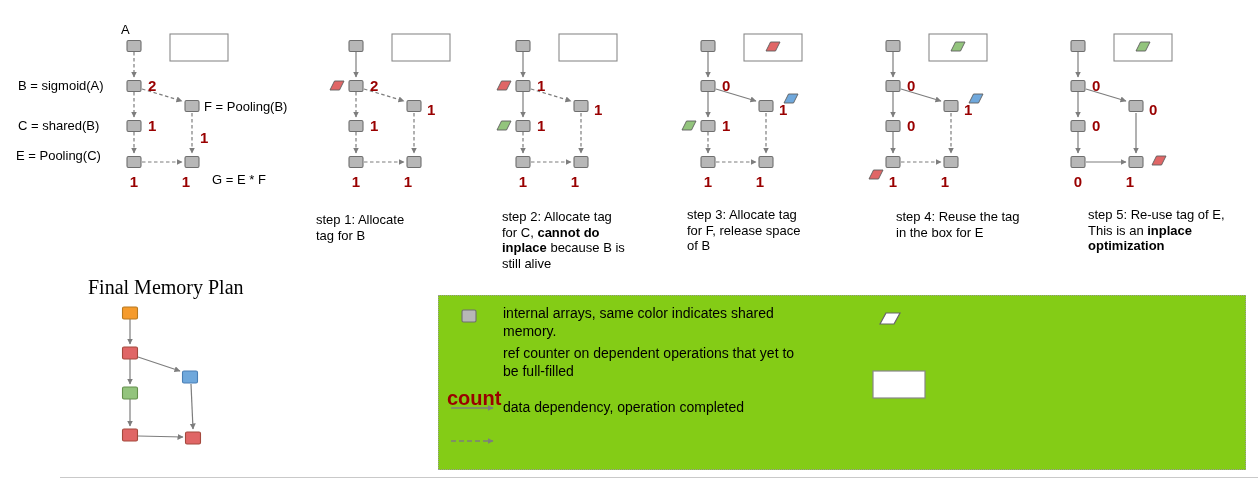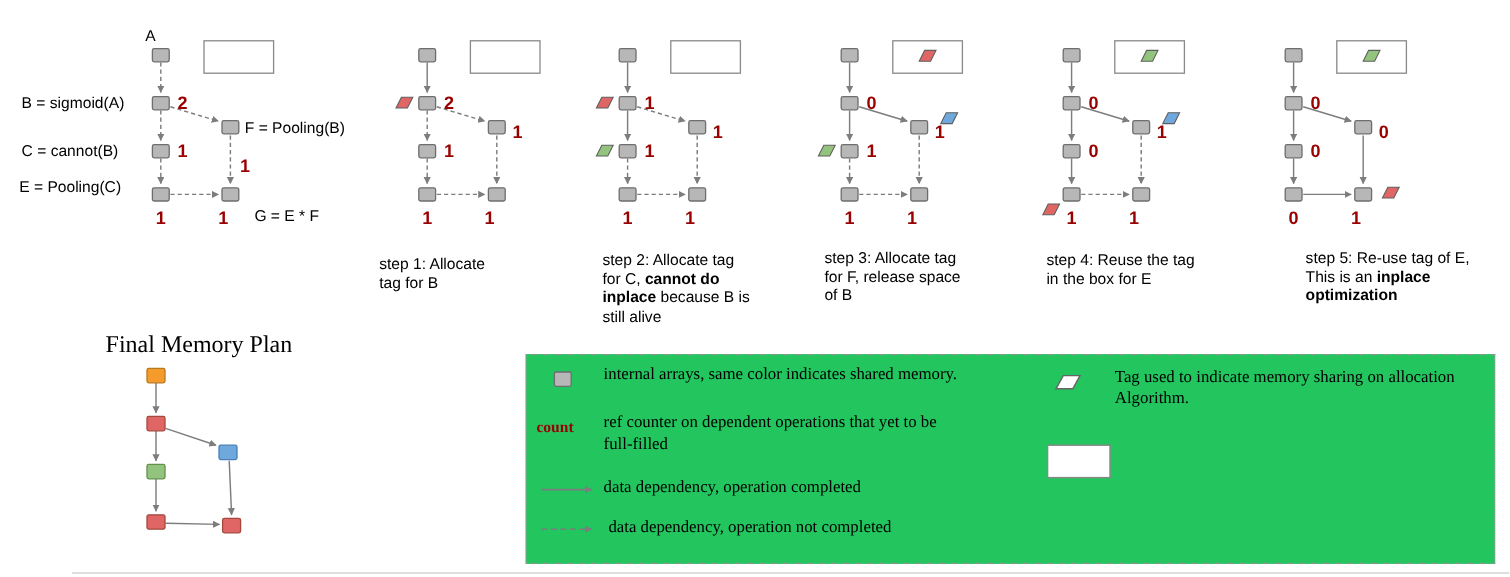--- a/index.html
+++ b/index.html
@@ -5,23 +5,23 @@
   * { margin:0; padding:0; box-sizing:border-box; }
   html,body { background:#fff; }
   #root { position:relative; width:1258px; height:481px; background:#fff;
           font-family:"Liberation Sans", sans-serif; color:#000; overflow:hidden; }
   .abs { position:absolute; }
   .graph-svg { position:absolute; top:30px; }
   svg text { font-family:"Liberation Sans", sans-serif; }
   .node-label { position:absolute; font-size:13px; white-space:nowrap; }
   .caption { position:absolute; font-size:13px; line-height:1.2; white-space:pre-line; }
   .fmp-title { position:absolute; font-size:20px;font-family:Liberation Serif, serif; }
-  .legend-box { position:absolute; border:1.5px dotted #9a9a9a; background:#22c55e;font-family:Liberation Serif, serif; }
+  .legend-box { position:absolute; border:1.5px dotted #9a9a9a; background:#84cc16; }
   .legend-text { position:absolute; font-size:14px; line-height:1.3; }
-  .count-word { position:absolute; font-size:13px; font-weight:bold; color:#990000; }
+  .count-word { position:absolute; font-size:20px; font-weight:bold; color:#990000;margin-top:39px; }
   .bottom-rule { position:absolute; border-top:1px solid #c9c9c9; }
 </style>
 </head>
 <body>
 
 <div id="root">
 
   <svg class="graph-svg" width="140" height="168" style="left:104px">
       <defs>
         <marker id="ah0" markerWidth="7" markerHeight="7" refX="5.5" refY="3" orient="auto" markerUnits="userSpaceOnUse">
@@ -179,35 +179,35 @@
       <text x="44" y="61" text-anchor="start" font-size="15" font-weight="bold" fill="#990000">0</text>
       <text x="44" y="101" text-anchor="start" font-size="15" font-weight="bold" fill="#990000">0</text>
       <text x="101" y="85" text-anchor="start" font-size="15" font-weight="bold" fill="#990000">0</text>
       <text x="30" y="157" text-anchor="middle" font-size="15" font-weight="bold" fill="#990000">0</text>
       <text x="82" y="157" text-anchor="middle" font-size="15" font-weight="bold" fill="#990000">1</text>
       <path d="M104,135 L108.5,126 L118,126 L113.5,135 Z" fill="#e06666" stroke="#5f5f5f" stroke-width="0.9"></path>
     </svg>
 
   <div class="node-label" style="left:121px;top:22px">A</div>
   <div class="node-label" style="left:18px;top:78px">B = sigmoid(A)</div>
-  <div class="node-label" style="left:18px;top:118px">C = cannot(B)</div>
+  <div class="node-label" style="left:18px;top:118px">C = shared(B)</div>
   <div class="node-label" style="left:16px;top:148px">E = Pooling(C)</div>
   <div class="node-label" style="left:204px;top:99px">F = Pooling(B)</div>
   <div class="node-label" style="left:212px;top:172px">G = E * F</div>
 
   <div class="caption" style="left:316px;top:212px;width:140px"><span>step 1: Allocate
 tag for B</span></div>
   <div class="caption" style="left:502px;top:209px;width:150px"><span>step 2: Allocate tag
 for C, </span><span style="font-weight: bold;">cannot do
 inplace</span><span> because B is
 still alive</span></div>
   <div class="caption" style="left:687px;top:207px;width:160px"><span>step 3: Allocate tag
 for F, release space
 of B</span></div>
-  <div class="caption" style="left:872px;top:209px;width:170px"><span>step 4: Reuse the tag
+  <div class="caption" style="left:896px;top:209px;width:170px"><span>step 4: Reuse the tag
 in the box for E</span></div>
   <div class="caption" style="left:1088px;top:207px;width:190px"><span>step 5: Re-use tag of E,
 This is an </span><span style="font-weight: bold;">inplace
 optimization</span></div>
 
   <div class="fmp-title" style="left:88px;top:276px">Final Memory Plan</div>
   <svg id="fmp" class="abs" style="left:100px;top:300px" width="150" height="152">
       <defs>
         <marker id="ahf" markerWidth="7" markerHeight="7" refX="5.5" refY="3" orient="auto" markerUnits="userSpaceOnUse">
           <path d="M0,0 L6,3 L0,6 Z" fill="#7d7d7d"></path>
@@ -248,26 +248,24 @@
     <div class="legend-text" style="left:64px;top:102px;width:400px">data dependency, operation completed</div>
 
     <svg class="abs" style="left:10px;top:138px" width="54" height="14">
       <defs>
           <marker id="la2" markerWidth="7" markerHeight="7" refX="5.5" refY="3" orient="auto" markerUnits="userSpaceOnUse">
         <path d="M0,0 L6,3 L0,6 Z" fill="#7d7d7d"></path>
           </marker>
         </defs>
       <line x1="2" y1="7" x2="44" y2="7" stroke="#7d7d7d" stroke-width="1.3" stroke-dasharray="5 3" marker-end="url(#la2)"></line>
     </svg>
-    <div class="legend-text" style="left:68px;top:135px;width:400px">data dependency, operation not completed</div>
 
     <svg class="abs" style="left:438px;top:13px" width="28" height="20">
       <path d="M3,15 L9,4 L23,4 L17,15 Z" fill="#ffffff" stroke="#666666" stroke-width="1.2"></path>
     </svg>
-    <div class="legend-text" style="left:490px;top:10px;width:290px">Tag used to indicate memory sharing on allocation Algorithm.</div>
 
     <svg class="abs" style="left:432px;top:73px" width="58" height="32">
       <rect x="2" y="2" width="52" height="27" fill="#ffffff" stroke="#888888" stroke-width="1.2"></rect>
     </svg>
   </div>
 
   <div class="bottom-rule" style="left:60px;top:477px;width:1198px"></div>
 </div>
 
 </body></html>

